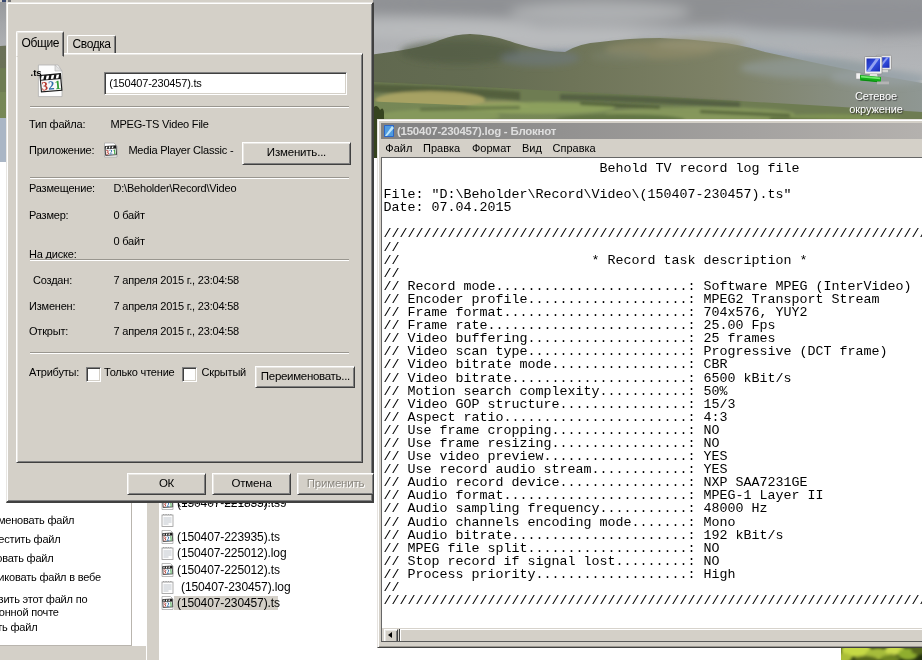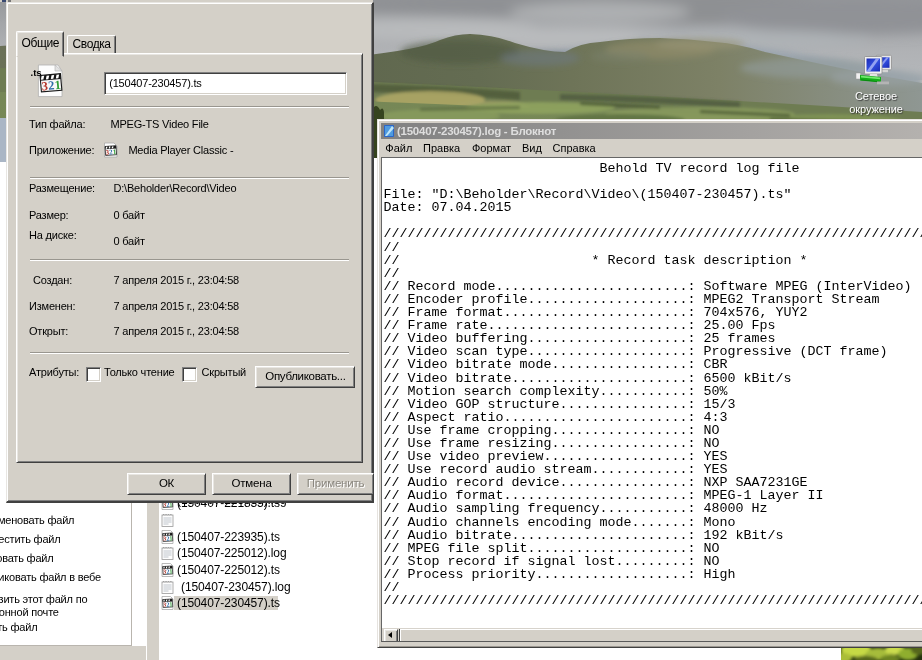--- a/index.html
+++ b/index.html
@@ -346,41 +346,42 @@
           <rect x="0" y="0" width="11" height="9" fill="#fbfbfb" stroke="#222" stroke-width="0.8"></rect>
           <rect x="0" y="0" width="11" height="2.8" fill="#191919"></rect>
           <path d="M1,0.4 L2.5,0.4 L1.9,2.3 L0.5,2.3 Z" fill="#fff"></path>
           <path d="M4,0.4 L5.5,0.4 L4.9,2.3 L3.5,2.3 Z" fill="#fff"></path>
           <path d="M7,0.4 L8.5,0.4 L7.9,2.3 L6.5,2.3 Z" fill="#fff"></path>
           <text x="0.2" y="8.2" font-size="7" font-weight="bold" fill="#b43227" font-family="Liberation Serif">3</text>
           <text x="3.8" y="8.2" font-size="7" font-weight="bold" fill="#2e6da8" font-family="Liberation Serif">2</text>
           <text x="7.4" y="8.2" font-size="7" font-weight="bold" fill="#2f9e38" font-family="Liberation Serif">1</text>
         </g>
       </svg>
+      <div class="raised abs btntext" style="left:235px;top:139.2px;width:107px;height:20.5px;line-height:19px">Изменить...</div>
       <div class="etch abs" style="left:23px;top:174.3px;width:319px"></div>
       <div class="abs ui" style="left:22px;top:178.4px;">Размещение:</div>
       <div class="abs ui" style="left:106.5px;top:178.4px;">D:\Beholder\Record\Video</div>
       <div class="abs ui" style="left:22px;top:205.2px;">Размер:</div>
       <div class="abs ui" style="left:106.5px;top:205.2px;">0 байт</div>
-      <div class="abs ui" style="left:22px;top:225px;">На диске:</div>
+      <div class="abs ui" style="left:22px;top:244px;">На диске:</div>
       <div class="abs ui" style="left:106.5px;top:231.2px;">0 байт</div>
       <div class="etch abs" style="left:23px;top:255.5px;width:319px"></div>
       <div class="abs ui" style="left:26px;top:269.9px;">Создан:</div>
       <div class="abs ui" style="left:106.5px;top:269.9px;">7 апреля 2015 г., 23:04:58</div>
       <div class="abs ui" style="left:22px;top:295.9px;">Изменен:</div>
       <div class="abs ui" style="left:106.5px;top:295.9px;">7 апреля 2015 г., 23:04:58</div>
       <div class="abs ui" style="left:22px;top:320.9px;">Открыт:</div>
       <div class="abs ui" style="left:106.5px;top:320.9px;">7 апреля 2015 г., 23:04:58</div>
       <div class="etch abs" style="left:23px;top:349.1px;width:319px"></div>
       <div class="abs ui" style="left:22px;top:361.9px;">Атрибуты:</div>
       <div class="sunken abs" style="left:78.5px;top:363.5px;width:13px;height:13px"></div>
       <div class="abs ui" style="left:97px;top:361.9px;">Только чтение</div>
       <div class="sunken abs" style="left:175px;top:363.5px;width:13px;height:13px"></div>
       <div class="abs ui" style="left:194.6px;top:361.9px;">Скрытый</div>
-      <div class="raised abs btntext" style="left:248.4px;top:363.1px;width:98px;height:20px;line-height:18.5px;letter-spacing:-0.3px">Опубликовать...</div>
+      <div class="raised abs btntext" style="left:248.4px;top:363.1px;width:98px;height:20px;line-height:18.5px;letter-spacing:-0.3px">Переименовать...</div>
       <div class="raised abs btntext" style="left:120px;top:469.7px;width:77px;height:20px;line-height:19px">ОК</div>
       <div class="raised abs btntext" style="left:204.8px;top:469.7px;width:77.5px;height:20px;line-height:19px">Отмена</div>
       <div class="raised abs btntext" style="left:290px;top:469.7px;width:75px;height:20px;line-height:19px;color:#8a867e;text-shadow:1px 1px 0 #fff">Применить</div>
     </div>
 </div>
 
 <div class="abs" style="left:0;top:0;width:373px;height:2px;background:#d4d0c8;z-index:7">
   <div style="position:absolute;left:2px;top:0;width:4px;height:2px;background:#3a4a72"></div>
   <div style="position:absolute;left:8px;top:0;width:3px;height:2px;background:#777"></div>
 </div>

